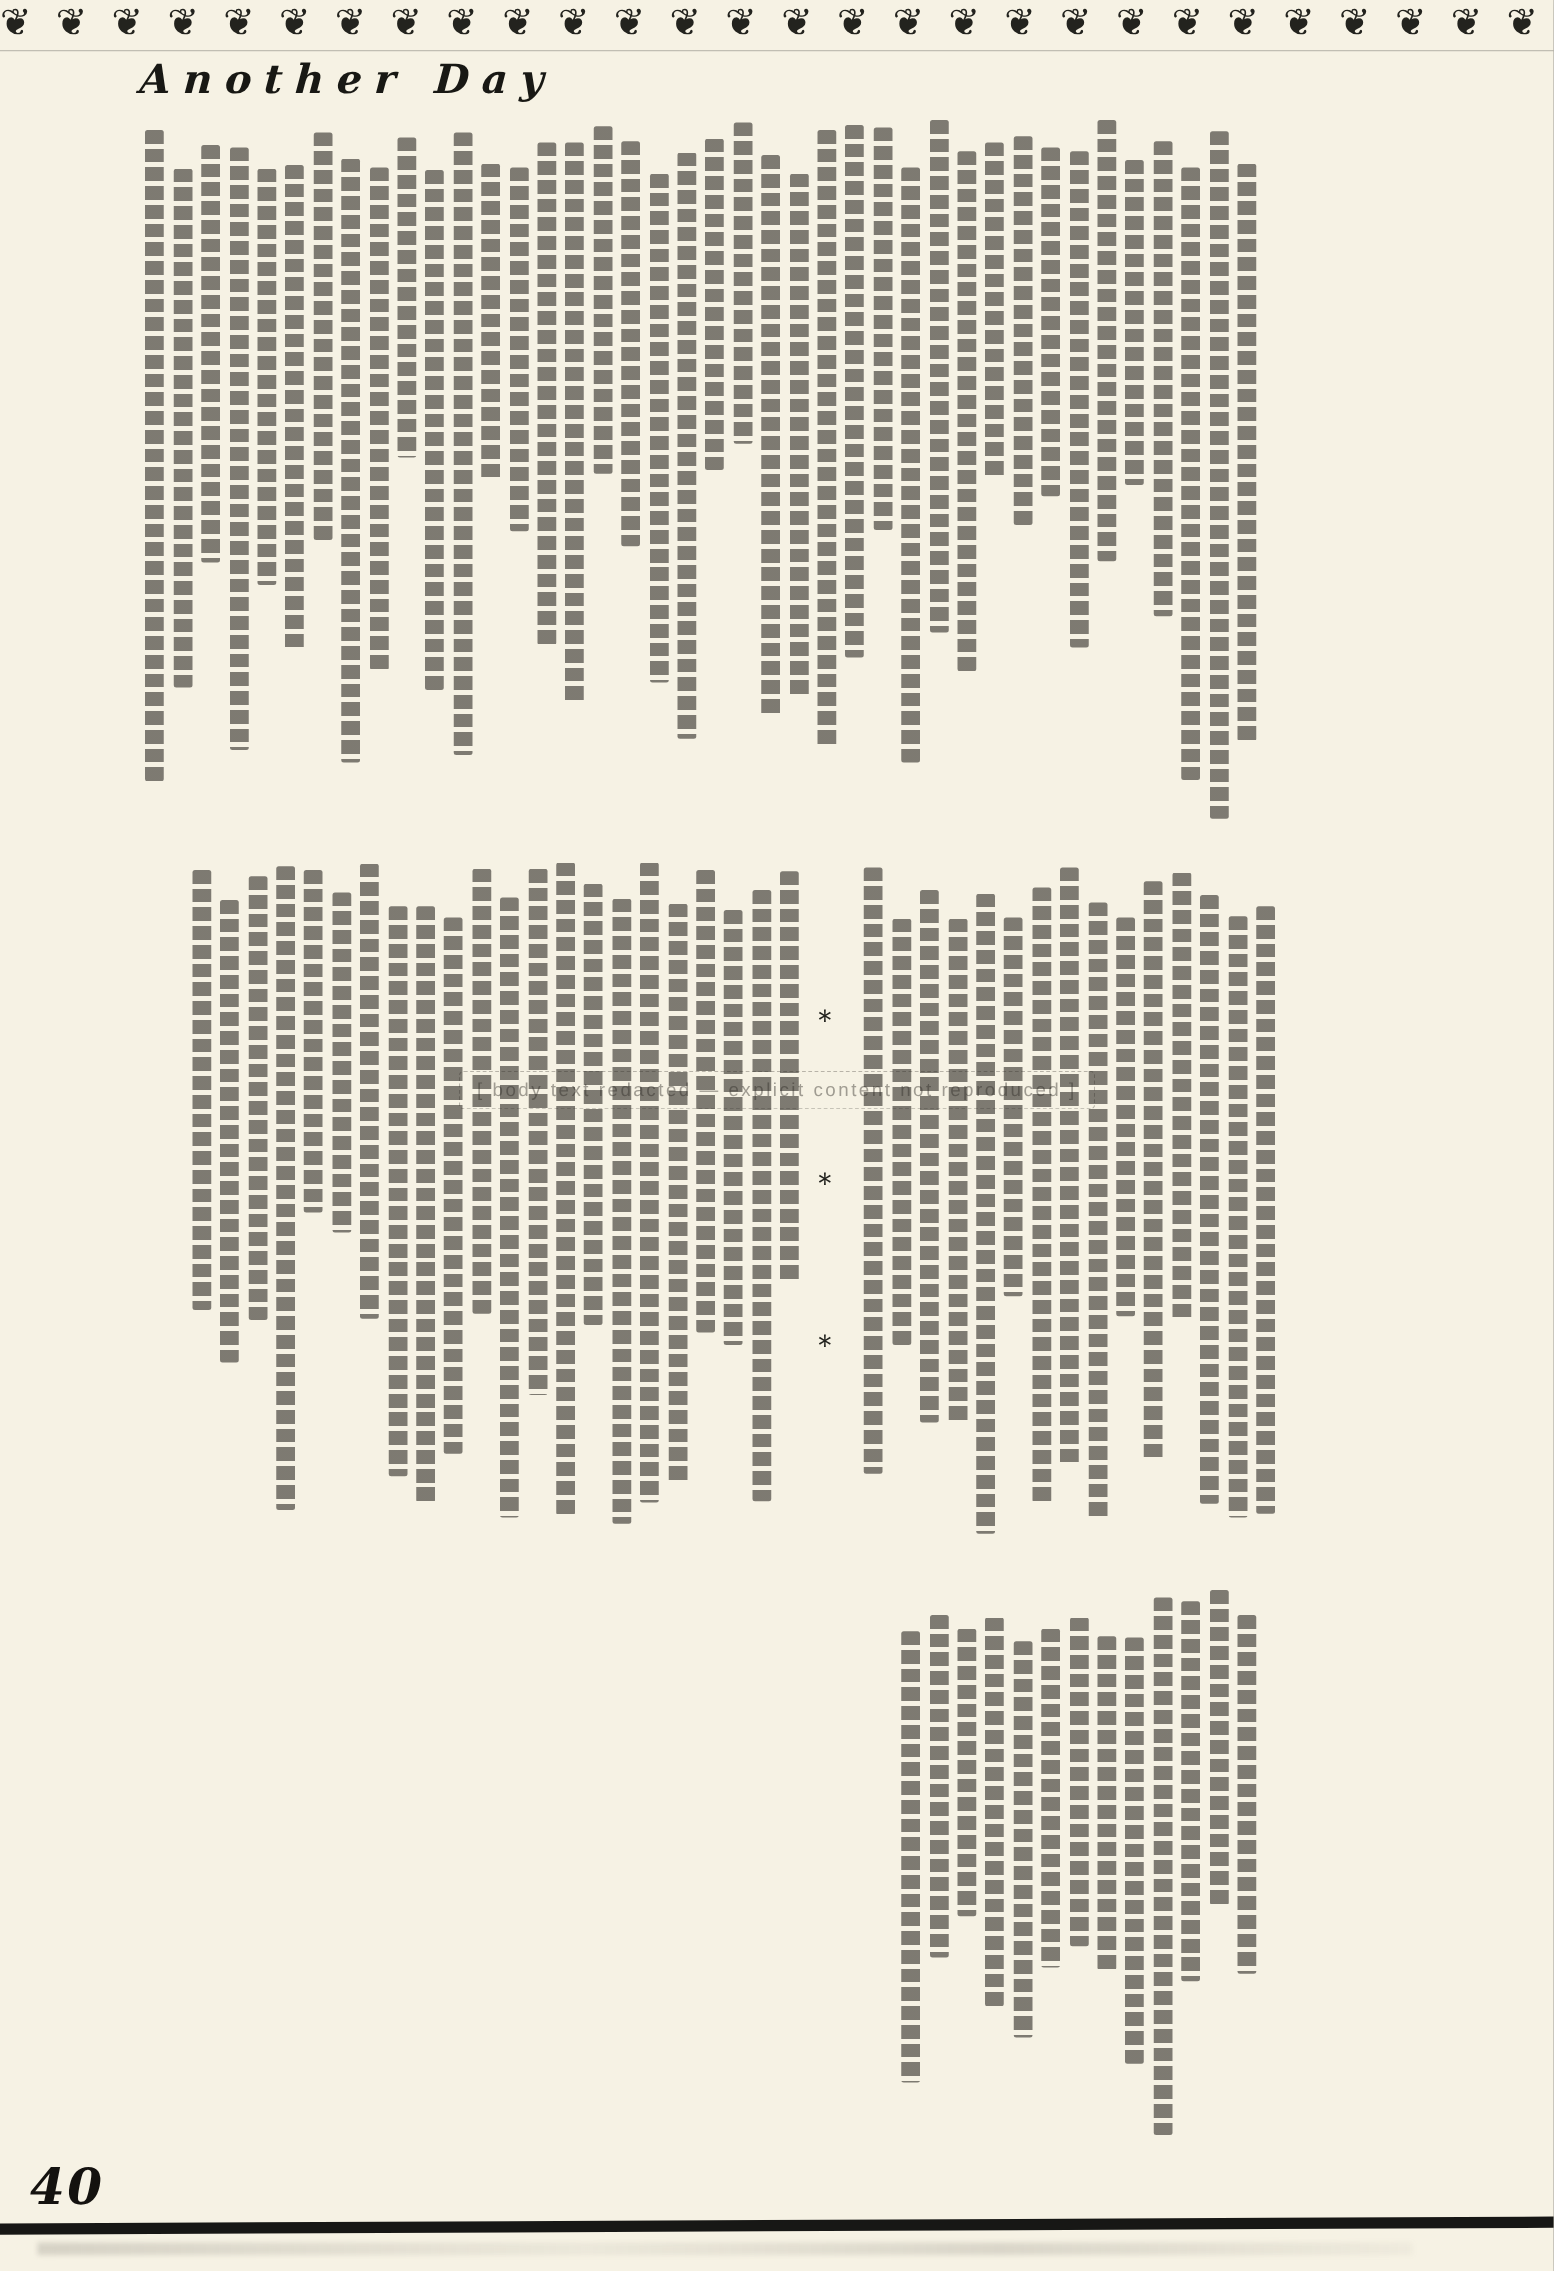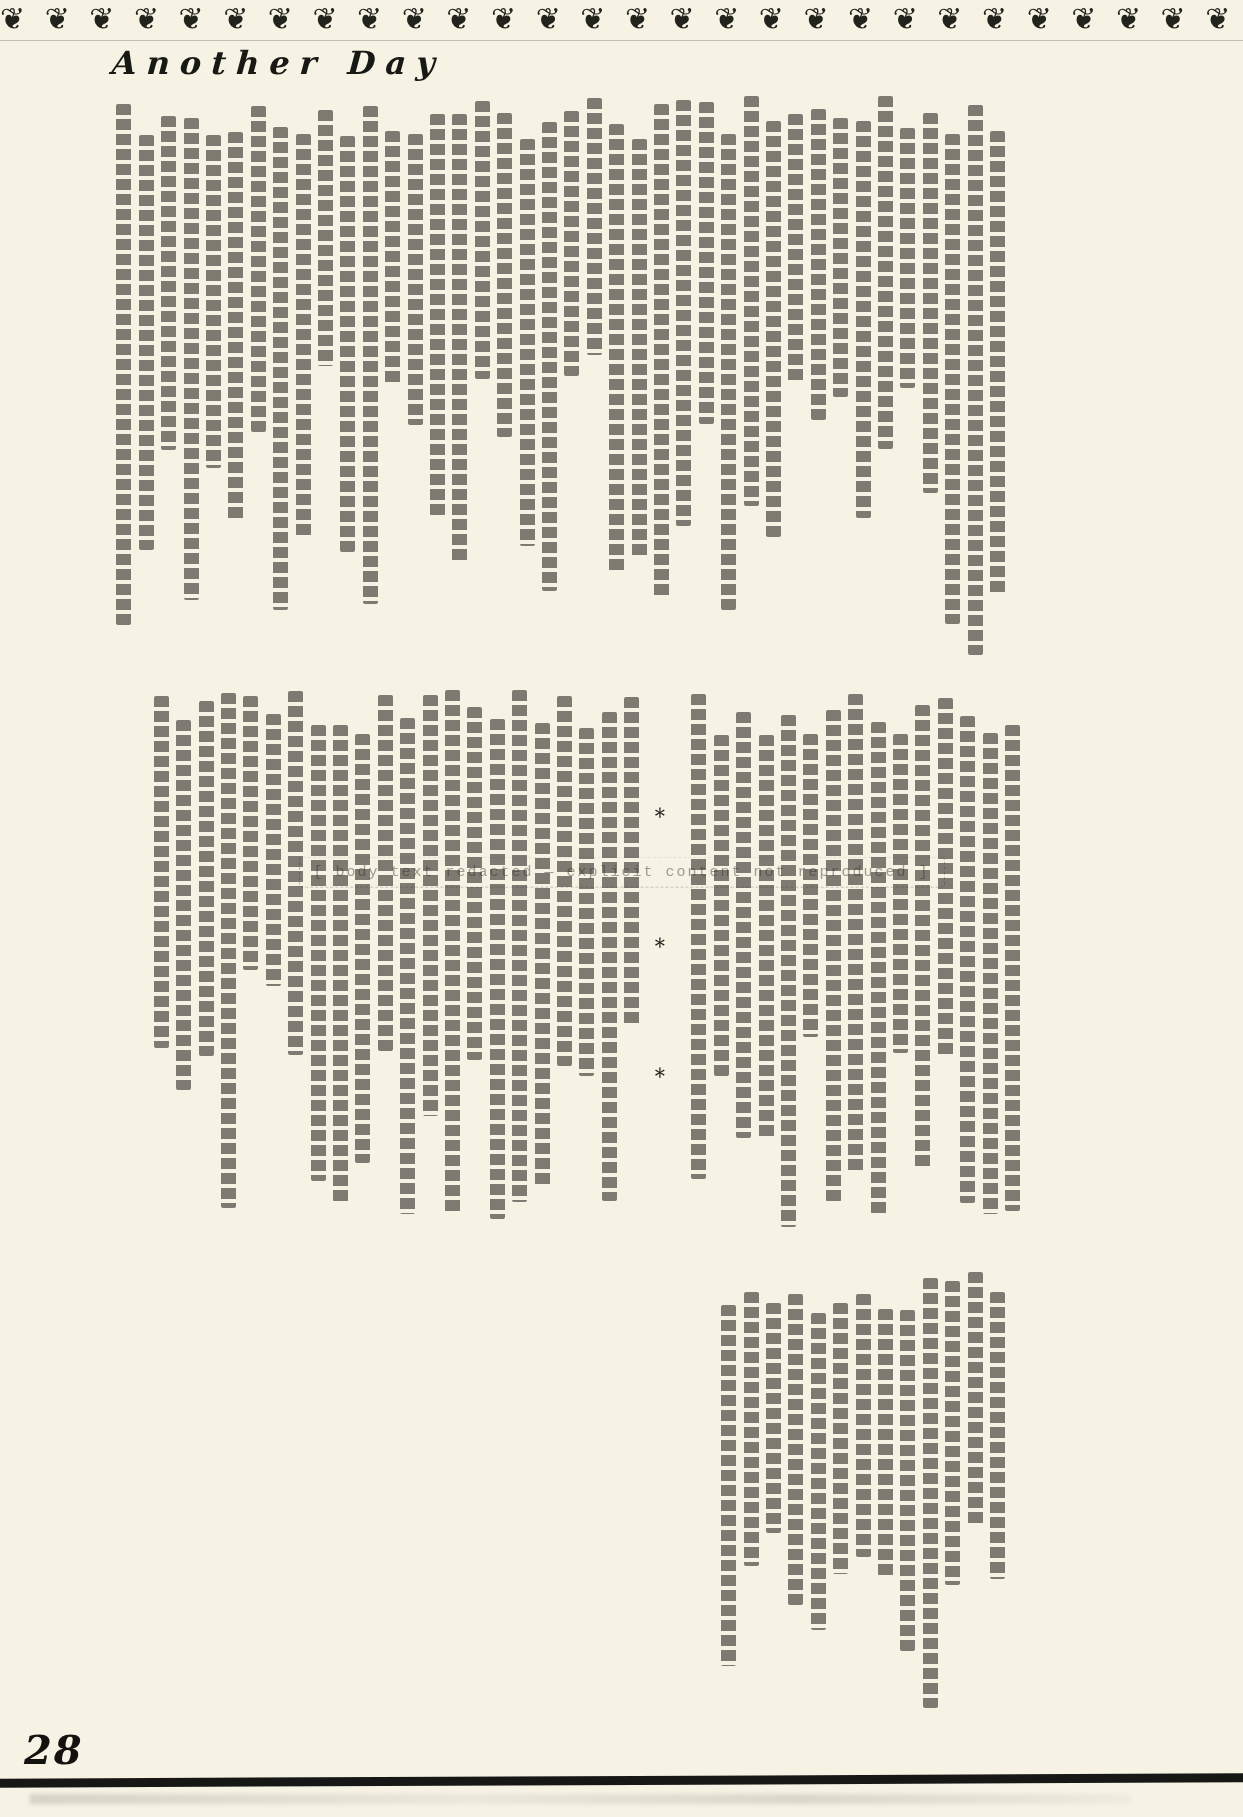--- a/index.html
+++ b/index.html
@@ -72,21 +72,21 @@
     gap:98px;
     font-size:24px;
     color:#23231e;
     font-family:"DejaVu Sans", sans-serif;
   }
   .redaction-note{
     position:absolute;
     left:50%;
     top:48%;
     transform:translate(-50%,-50%);
-    font-family:Liberation Mono, monospace;
+    font-family:Liberation Sans, sans-serif;
     font-size:15px;
     letter-spacing:2px;
     color:rgba(90,86,78,.55);
     background:rgba(246,242,228,.85);
     padding:6px 14px;
     border:1px dashed rgba(90,86,78,.4);
     border-radius:4px;
     white-space:nowrap;
   }
   
@@ -226,18 +226,18 @@
       <div class="red-col" style="left: 878px; top: 1309px; height: 267px;"></div>
       <div class="red-col" style="left: 855.6px; top: 1294px; height: 263px;"></div>
       <div class="red-col" style="left: 833.2px; top: 1303px; height: 271px;"></div>
       <div class="red-col" style="left: 810.8px; top: 1313px; height: 317px;"></div>
       <div class="red-col" style="left: 788.4px; top: 1294px; height: 311px;"></div>
       <div class="red-col" style="left: 766px; top: 1303px; height: 230px;"></div>
       <div class="red-col" style="left: 743.6px; top: 1292px; height: 274px;"></div>
       <div class="red-col" style="left: 721.2px; top: 1305px; height: 361px;"></div>
     </div>
 
-  <div class="pageno">28</div>
+  <div class="pageno">40</div>
 
   <div class="bottom-rule"></div>
   <div class="bottom-smudge"></div>
 
 </div>
 
 </body></html>

